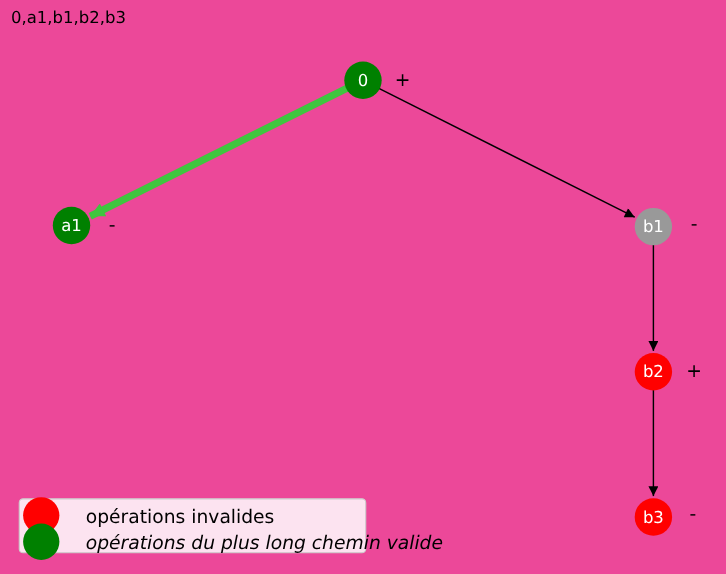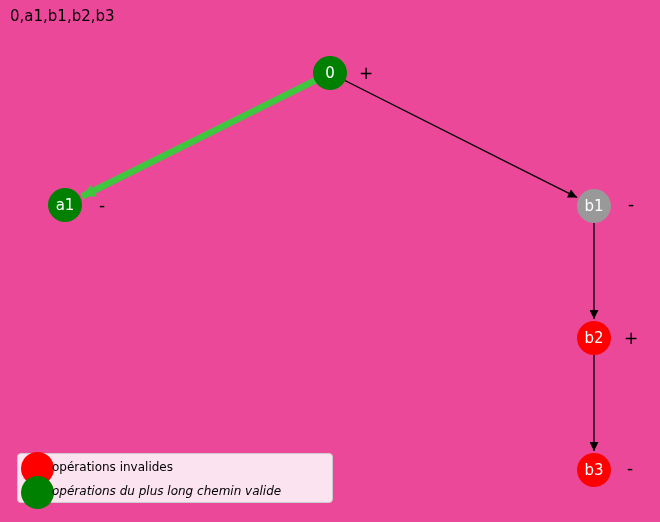--- a/index.html
+++ b/index.html
@@ -56,23 +56,23 @@
   .legend-marker {
     position: absolute;
     left: 3px;
     top: -5px;
     width: 33px;
     height: 33px;
     border-radius: 50%;
   }
   .legend-label {
     position: absolute;
-    left: 34px;
+    left: 60px;
     top: 3px;
-    font-size: 12px;
+    font-size: 17px;
     color: #000000;
     white-space: nowrap;
   }
 </style>
 </head>
 <body>
 
 <div class="figure">
 
   <div class="plot-title">0,a1,b1,b2,b3</div>

